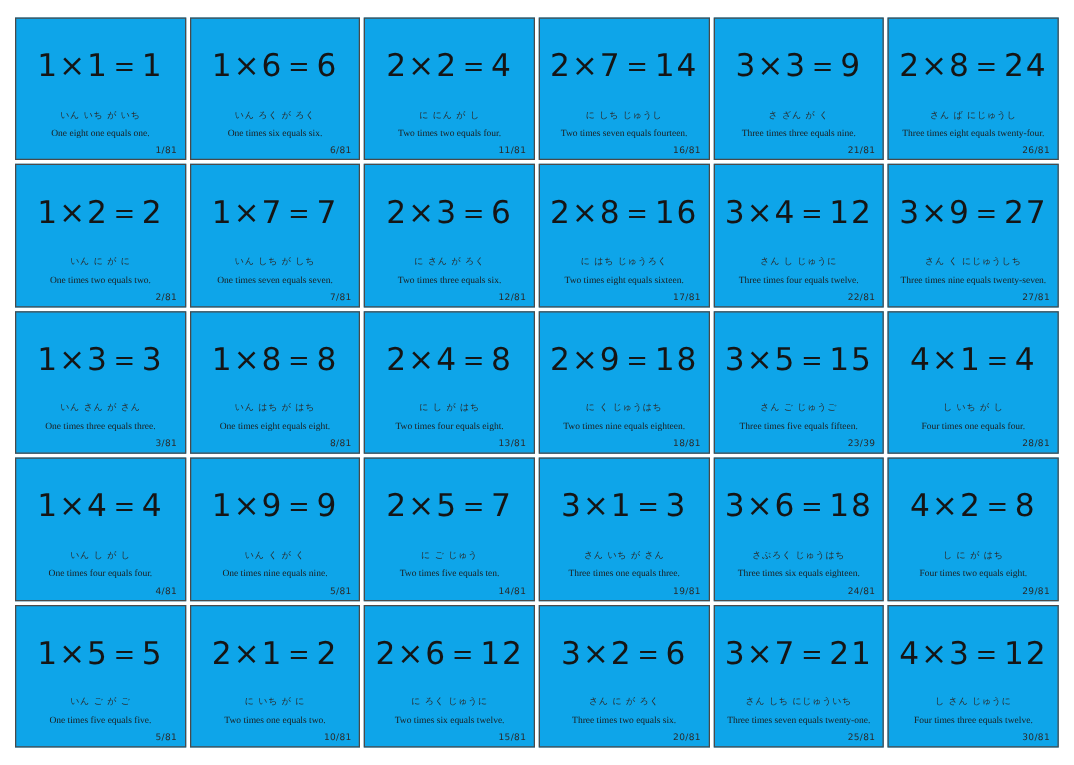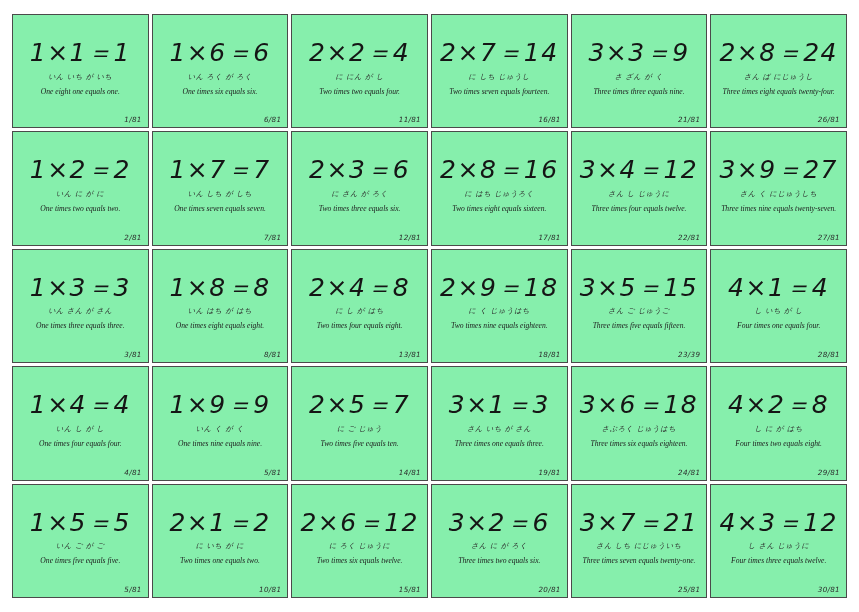--- a/index.html
+++ b/index.html
@@ -31,40 +31,39 @@
   }
   .card {
     border: 1px solid #4a4a4a;
     box-sizing: border-box;
     position: relative;
     display: flex;
     flex-direction: column;
     align-items: center;
     justify-content: flex-start;
     padding: 10px 6px 4px 6px;
-    background: #86efac;
+    background: #0ea5e9;
     overflow: hidden;
-    font-style: italic;
   }
   .equation {
     font-family: "DejaVu Sans", sans-serif;
     font-size: 25px;
     font-weight: 400;
     letter-spacing: 1.5px;
     color: #151515;
     line-height: 1.1;
     margin-top: 14px;
     white-space: nowrap;
   }
   .reading {
     font-family: "DejaVu Sans", sans-serif;
     font-size: 7.2px;
     letter-spacing: 0.6px;
     color: #2a2a2a;
-    margin-top: 5px;
+    margin-top: 20px;
     white-space: nowrap;
   }
   .english {
     font-family: "Liberation Serif", serif;
     font-size: 7.6px;
     color: #1c1c1c;
     margin-top: 5px;
     white-space: nowrap;
   }
   .index {

